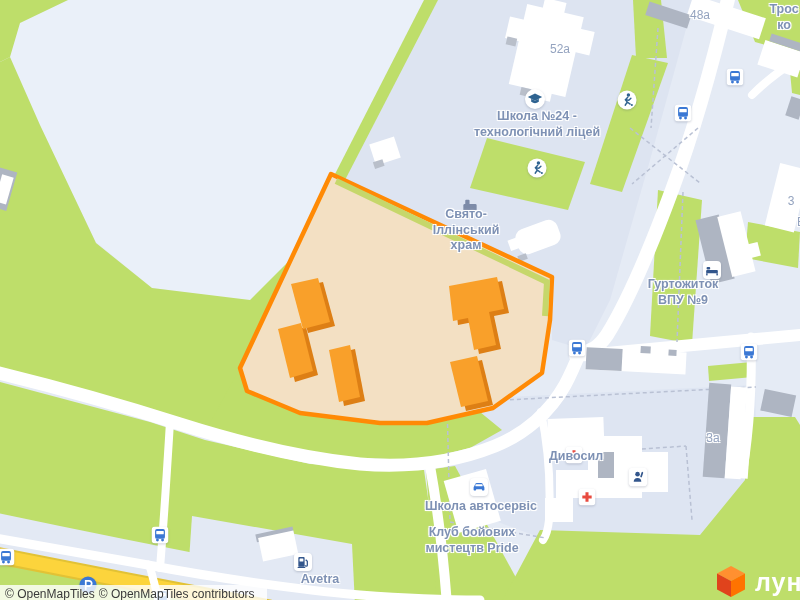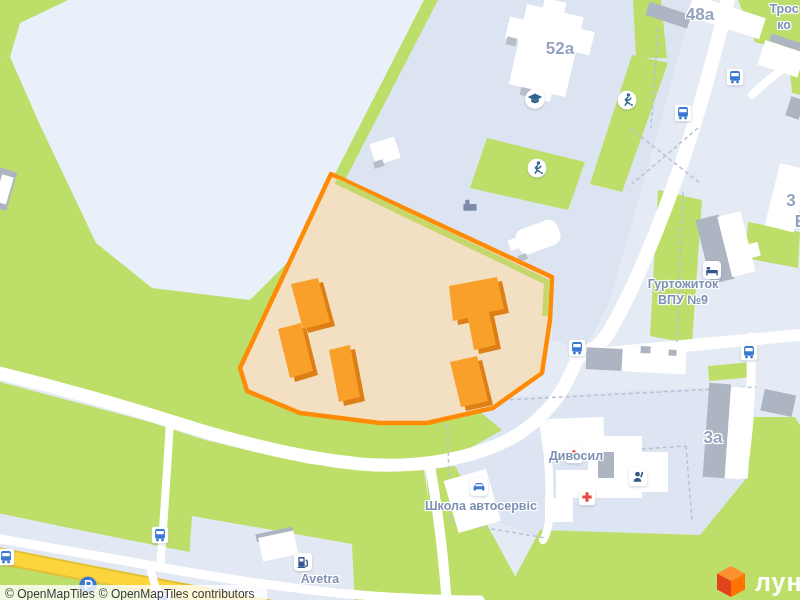--- a/index.html
+++ b/index.html
@@ -2,21 +2,21 @@
 <html><head>
 <meta charset="utf-8">
 <style>
   html,body{margin:0;padding:0;}
   body{width:800px;height:600px;overflow:hidden;font-family:"Liberation Sans",sans-serif;}
   #map{position:relative;width:800px;height:600px;background:#e5ebf5;overflow:hidden;}
   #base{position:absolute;left:0;top:0;}
   .lbl{position:absolute;transform:translate(-50%,-50%);color:#7e91b4;font-size:12.5px;font-weight:700;
        line-height:1.25;text-align:center;white-space:pre-line;pointer-events:none;
        text-shadow:-1px -1px 0 #fff,1px -1px 0 #fff,-1px 1px 0 #fff,1px 1px 0 #fff,0 0 3px #fff;}
-  .hn{font-size:17px;color:#94a3bf;font-weight:700;}
+  .hn{font-size:12px;color:#94a3bf;font-weight:400;}
   .frag{position:absolute;left:748px;top:2px;width:72px;transform:none;text-align:center;}
   .ic{position:absolute;transform:translate(-50%,-50%);filter:drop-shadow(0 1px 1px rgba(60,70,100,.25));}
   #attribution{position:absolute;left:0;top:585px;height:19px;background:rgba(255,255,255,.8);
        padding:2px 8px 2px 5px;font-size:12px;color:#3a3a3a;white-space:nowrap;}
   #attribution span{margin-right:4px;}
   #lun-logo{position:absolute;left:716px;top:566px;display:flex;align-items:center;}
   #lun-text{color:#fff;font-size:25px;font-weight:800;letter-spacing:1px;margin-left:9px;line-height:32px;}
 </style>
 </head>
 <body>
@@ -295,27 +295,34 @@
       <use href="#ic-cross"></use>
     </svg>
   <svg class="ic" style="left:638px;top:477px" width="19" height="19" viewBox="0 0 20 20">
       <use href="#ic-police"></use>
     </svg>
 
   <div class="lbl hn" style="left:560px;top:49px">52a</div>
   <div class="lbl hn" style="left:700px;top:15px">48a</div>
   <div class="lbl frag">Трос
 ко</div>
+  <div class="lbl" style="left:537px;top:125px">Школа №24 -
+технологічний ліцей</div>
+  <div class="lbl" style="left:466px;top:230px">Свято-
+Іллінський
+храм</div>
   <div class="lbl" style="left:683px;top:293px">Гуртожиток
 ВПУ №9</div>
   <div class="lbl hn" style="left:791px;top:201px">3</div>
   <div class="lbl hn" style="left:801px;top:222px">В</div>
   <div class="lbl hn" style="left:713px;top:438px">3а</div>
   <div class="lbl" style="left:576px;top:457px">Дивосил</div>
   <div class="lbl" style="left:481px;top:507px">Школа автосервіс</div>
+  <div class="lbl" style="left:472px;top:541px">Клуб бойових
+мистецтв Pride</div>
   <div class="lbl" style="left:320px;top:580px">Avetra</div>
 
   <div id="attribution">
     <span>© OpenMapTiles</span><span>© OpenMapTiles contributors</span>
   </div>
 
   <div id="lun-logo">
     <svg width="30" height="32" viewBox="0 0 30 32">
       <path d="M15,0 L29,7.5 L15,15 L1,7.5 Z" fill="#ff9030"></path>
       <path d="M1,7.5 L15,15 V31 L1,23.5 Z" fill="#e0431c"></path>

